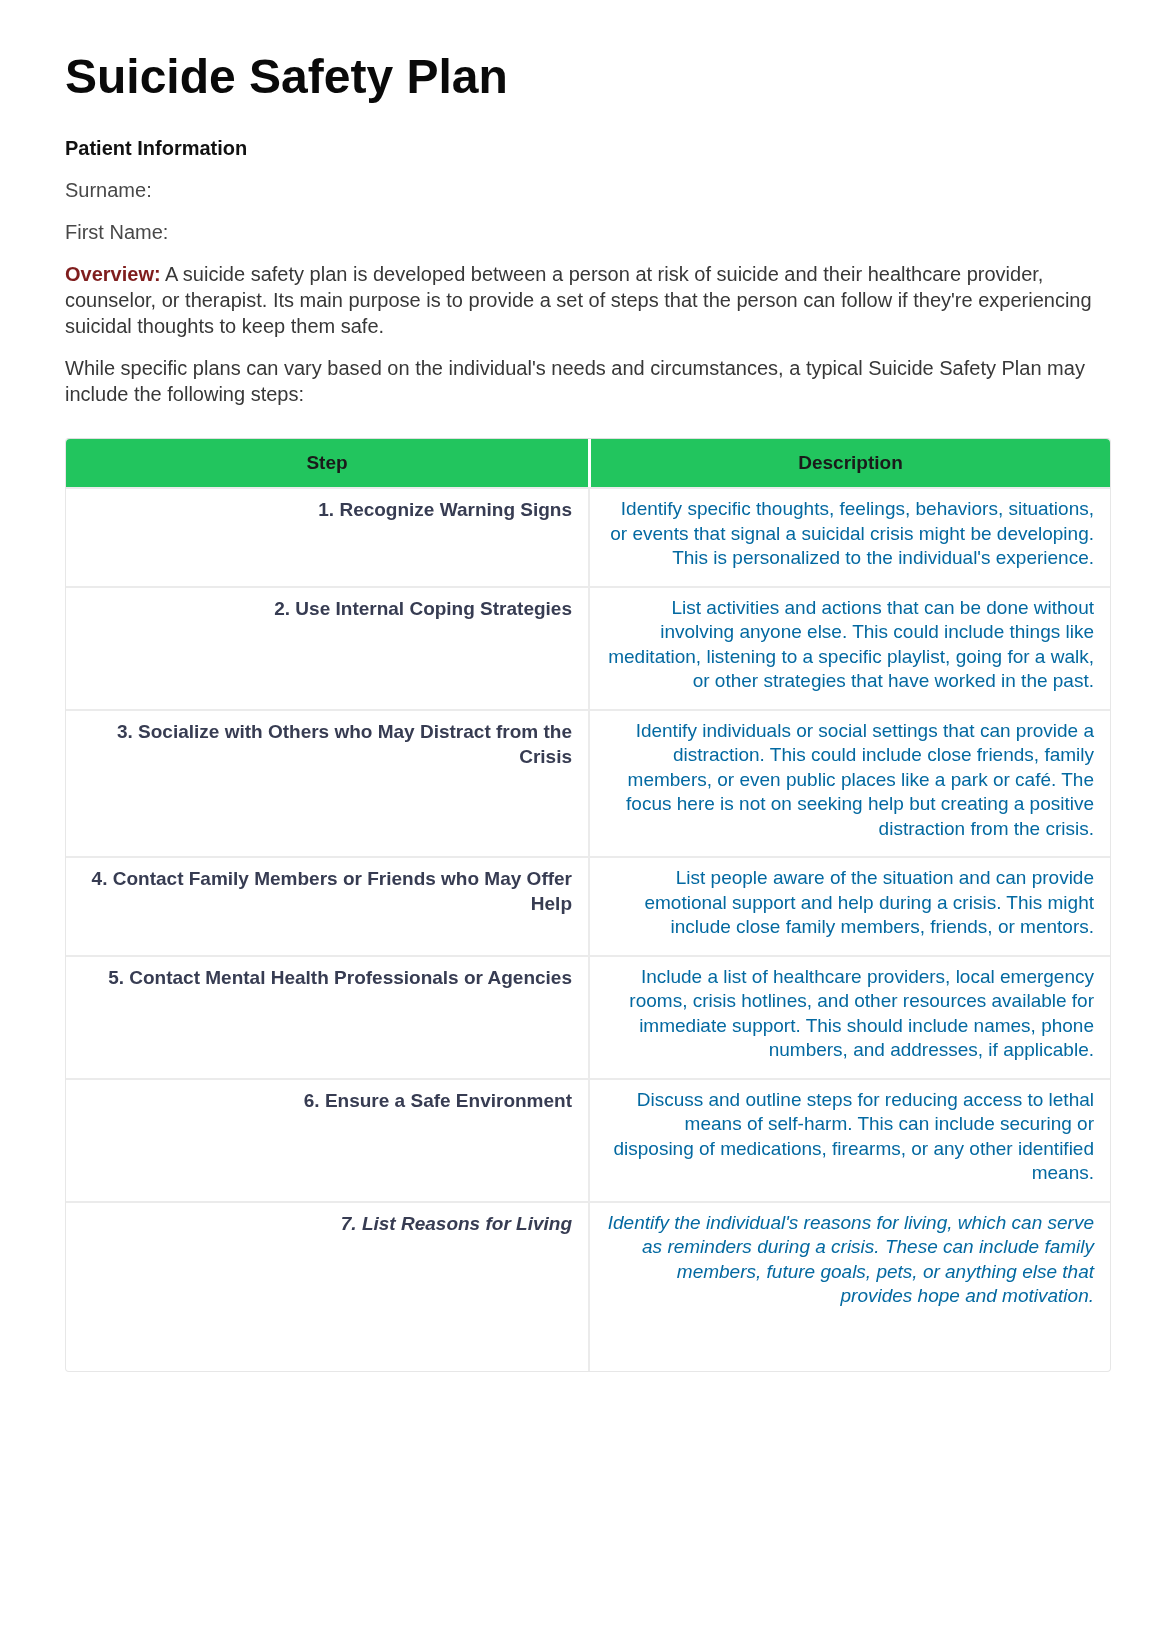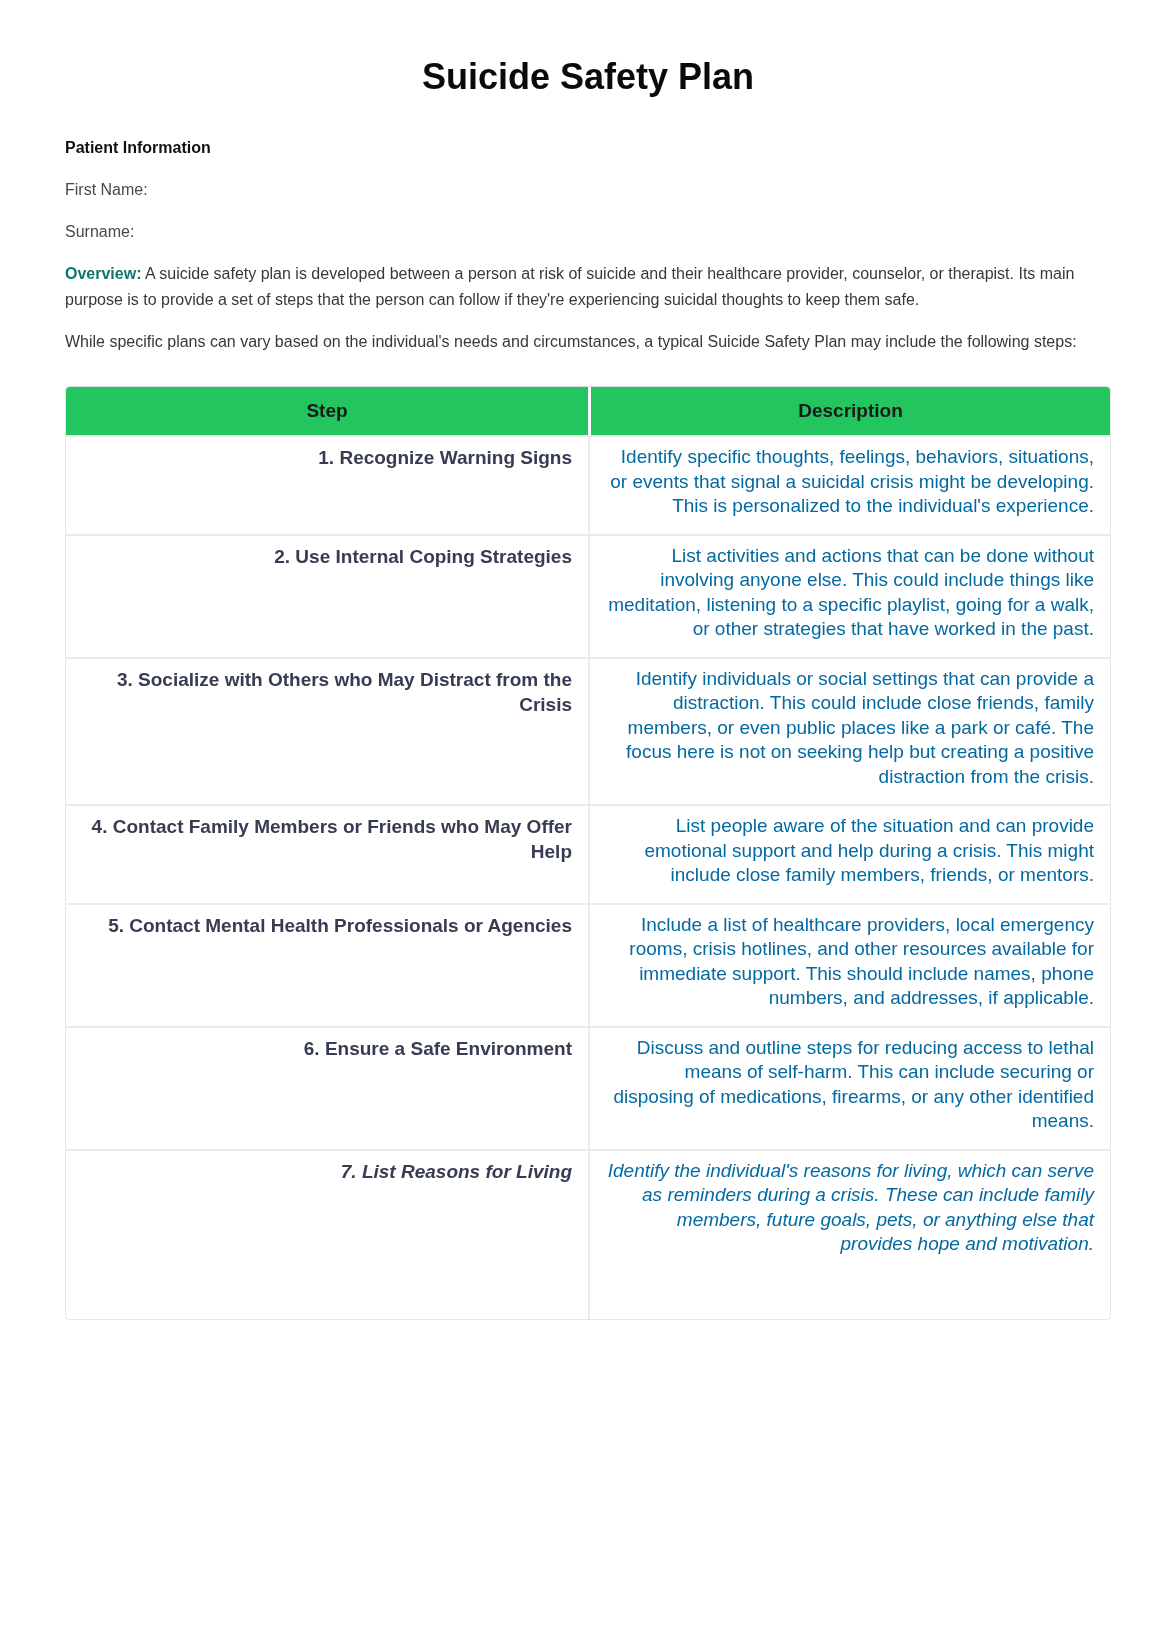--- a/index.html
+++ b/index.html
@@ -9,44 +9,43 @@
     font-family: "Liberation Sans", sans-serif;
   }
   .page {
     width: 1176px;
     min-height: 1630px;
     box-sizing: border-box;
     padding: 0 65px 60px 65px;
     background: #ffffff;
   }
   h1.doc-title {
-    font-size: 36px;
+    font-size: 48px;
     line-height: 44px;
     font-weight: 700;
-    text-align: center;
     color: #0a0a0a;
     margin: 55px 0 36px 0;
   }
   p {
-    font-size: 16px;
+    font-size: 20px;
     line-height: 26px;
     margin: 0 0 16px 0;
   }
   .pi-heading {
     font-weight: 700;
     color: #111111;
   }
   .field {
     color: #484848;
   }
   .body-par {
     color: #383838;
   }
   .body-par strong {
-    color: #0f766e;
+    color: #7f1d1d;
   }
   table.steps {
     width: 100%;
     border-collapse: separate;
     border-spacing: 0;
     margin-top: 31px;
     border: 1px solid #e7e7e7;
     border-top-color: #dedede;
     border-radius: 4px;
   }
@@ -84,23 +83,23 @@
 </style>
 </head>
 <body>
 
 <div class="page">
 
   <h1 class="doc-title">Suicide Safety Plan</h1>
 
   <p class="pi-heading">Patient Information</p>
 
+  <p class="field">Surname:</p>
+
   <p class="field">First Name:</p>
-
-  <p class="field">Surname:</p>
 
 
   <p class="body-par"><strong>Overview:</strong><span> A suicide safety plan is developed between a person at risk of suicide and their healthcare provider, counselor, or therapist. Its main purpose is to provide a set of steps that the person can follow if they're experiencing suicidal thoughts to keep them safe.</span></p>
 
   <p class="body-par">While specific plans can vary based on the individual's needs and circumstances, a typical Suicide Safety Plan may include the following steps:</p>
 
   <table class="steps">
     <thead>
       <tr>
         <th>Step</th>

